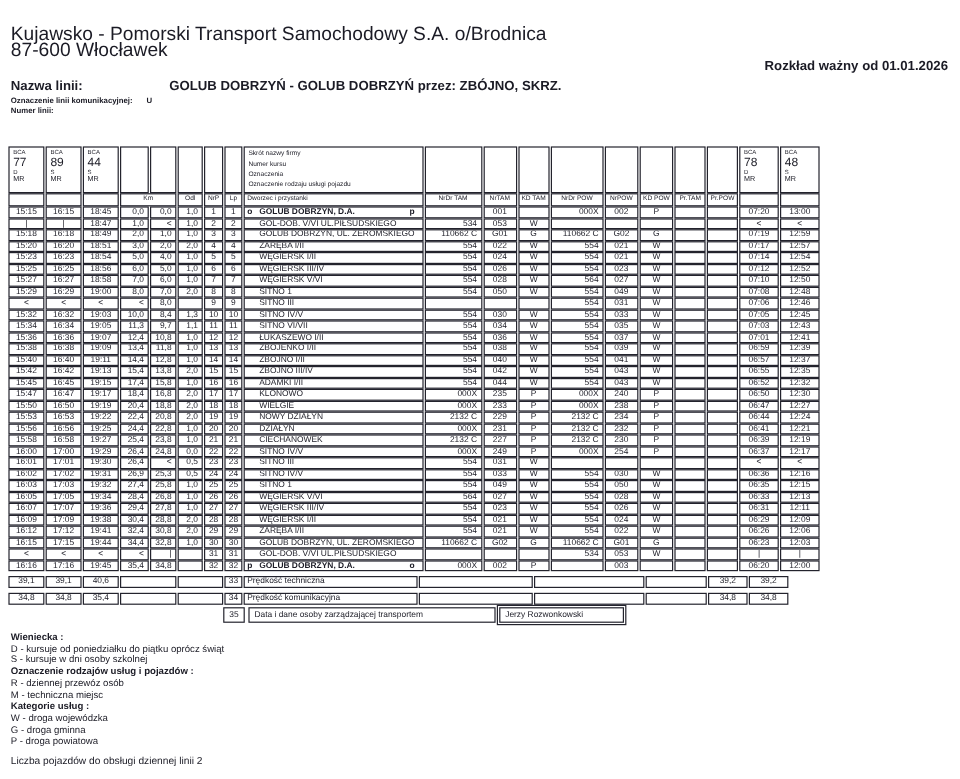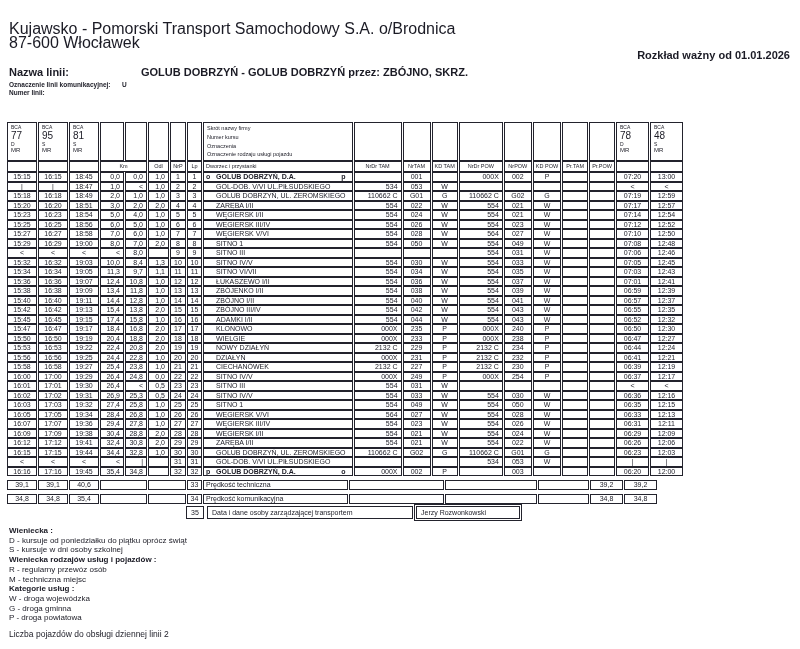--- a/index.html
+++ b/index.html
@@ -88,27 +88,27 @@
         <tbody>
           <tr>
             <td class="course">
               <div class="cr">BCA</div>
               <div class="cn">77</div>
               <div class="cc">D</div>
               <div class="cs">MR</div>
             </td>
             <td class="course">
               <div class="cr">BCA</div>
-              <div class="cn">95</div>
+              <div class="cn">89</div>
               <div class="cc">S</div>
               <div class="cs">MR</div>
             </td>
             <td class="course">
               <div class="cr">BCA</div>
-              <div class="cn">81</div>
+              <div class="cn">44</div>
               <div class="cc">S</div>
               <div class="cs">MR</div>
             </td>
             <td class="blank"></td>
             <td class="blank"></td>
             <td class="blank"></td>
             <td class="blank"></td>
             <td class="blank"></td>
             <td class="info">
               <div>Skrót nazwy firmy</div>
@@ -1106,22 +1106,22 @@
   <div id="manager">
     <div class="mbox mlp">35</div>
     <div class="mbox mlabel">Data i dane osoby zarządzającej transportem</div>
     <div class="mbox mval">Jerzy Rozwonkowski</div>
   </div>
 
   <div id="legend">
       <div class="lt">Wieniecka :</div>
       <div>D - kursuje od poniedziałku do piątku oprócz świąt</div>
       <div>S - kursuje w dni osoby szkolnej</div>
-      <div class="lt">Wieniecka rodzajów usług i pojazdów :</div>
-      <div>R - regularny przewóz osób</div>
+      <div class="lt">Oznaczenie rodzajów usług i pojazdów :</div>
+      <div>R - dziennej przewóz osób</div>
       <div>M - techniczna miejsc</div>
       <div class="lt">Kategorie usług :</div>
       <div>W  - droga wojewódzka</div>
       <div>G  - droga gminna</div>
       <div>P  - droga powiatowa</div>
     </div>
 
   <div id="footnote">Liczba pojazdów do obsługi dziennej linii 2</div>
 </div>
 

